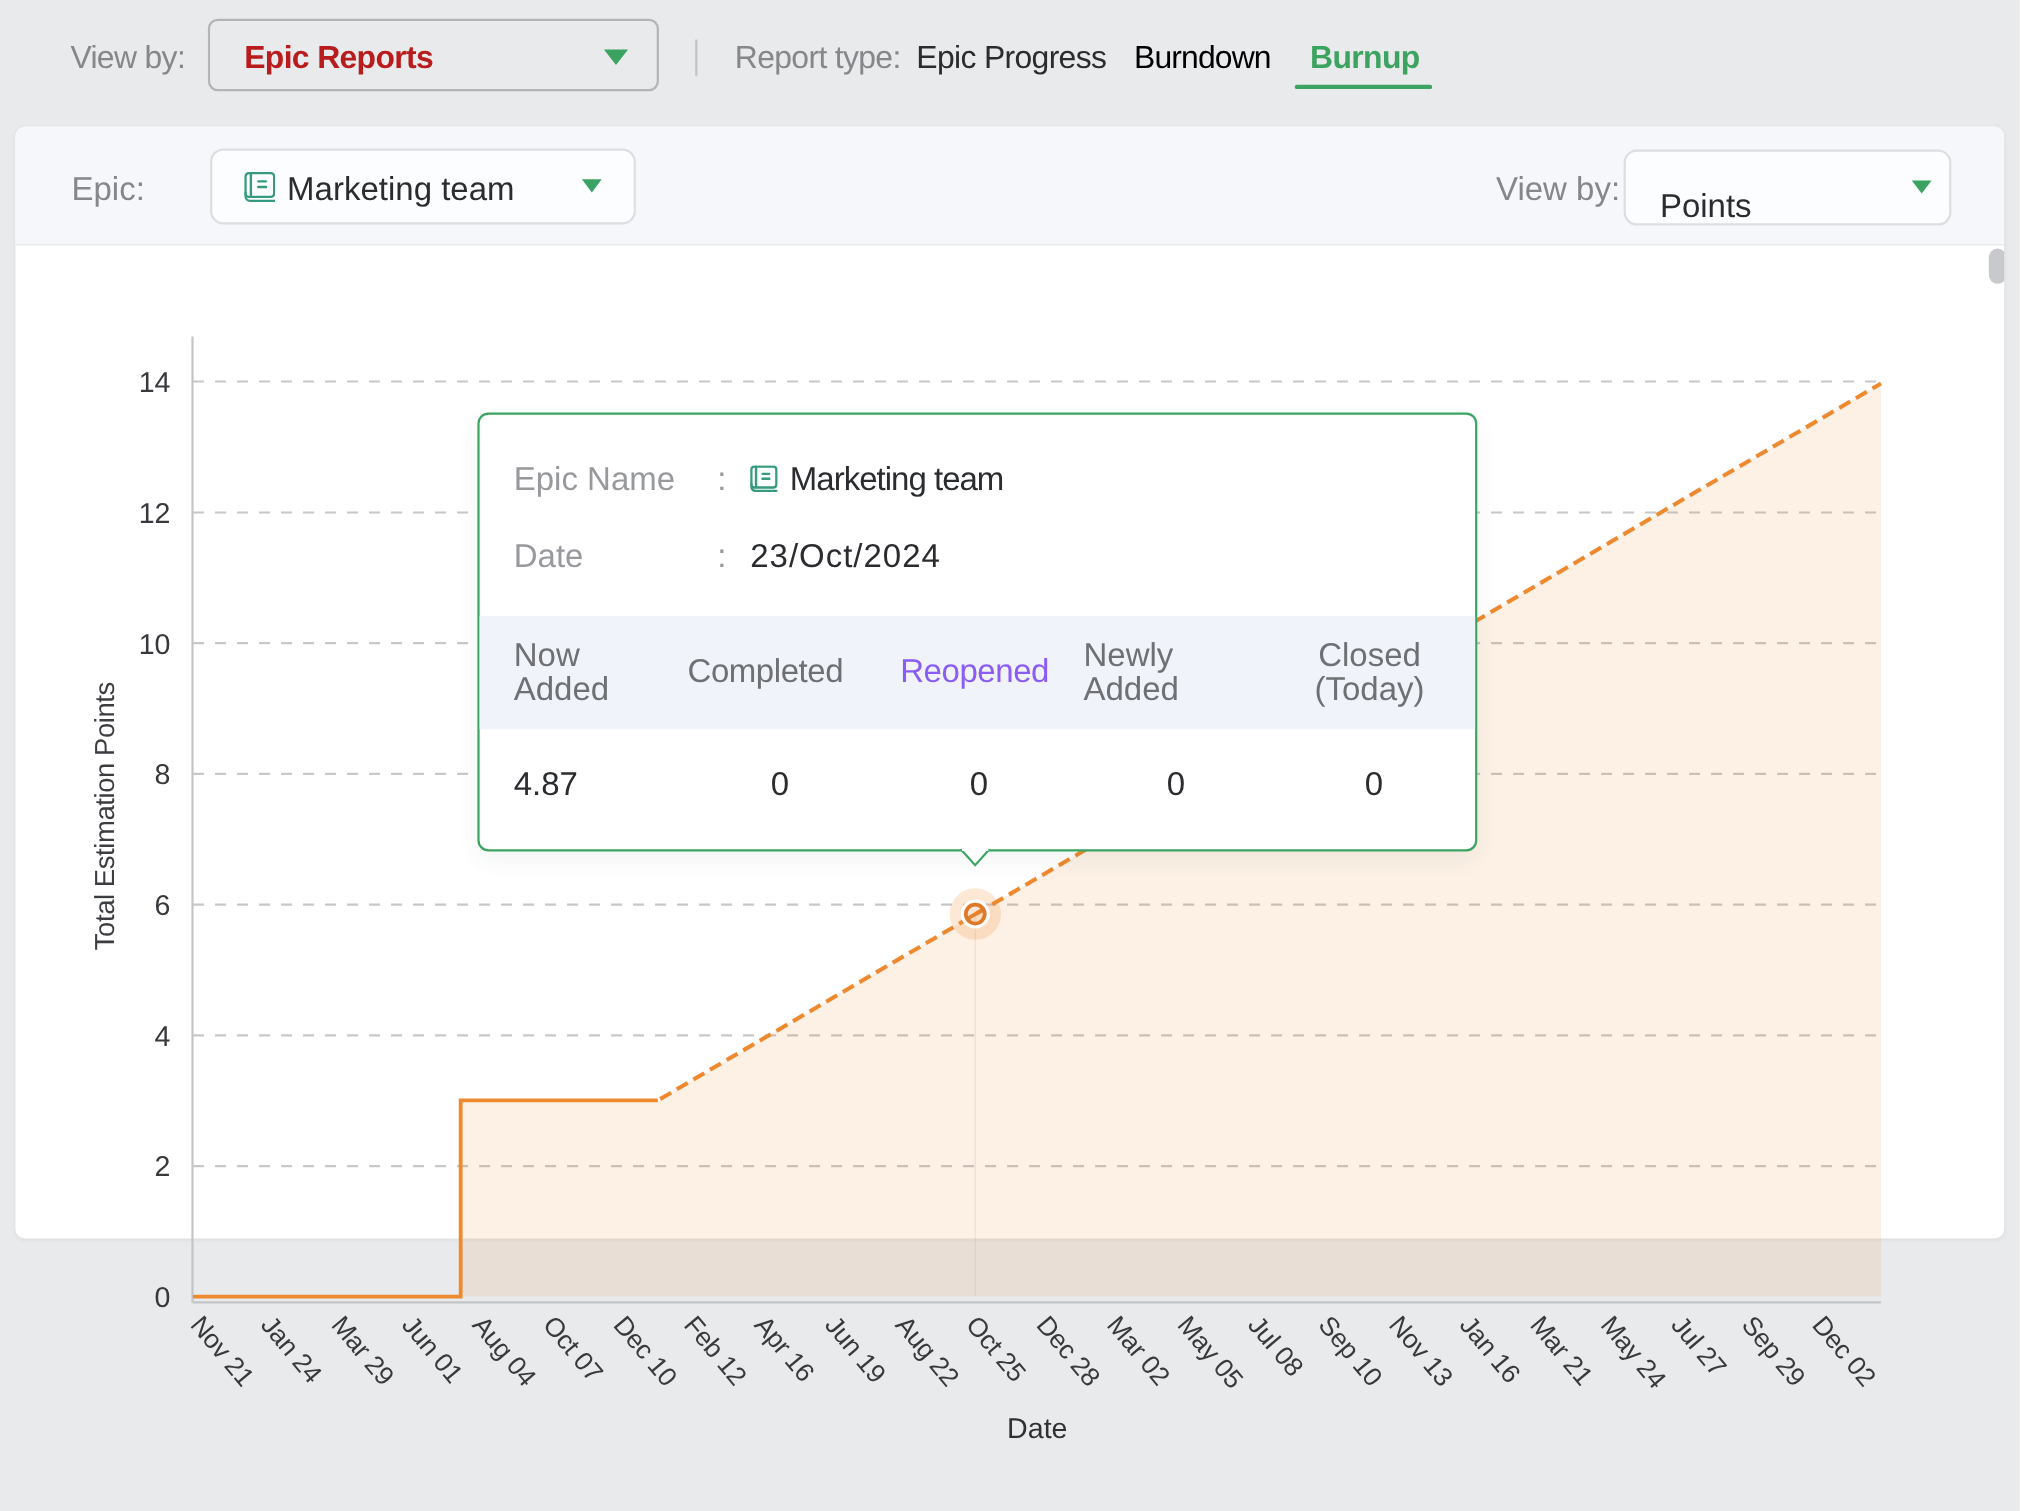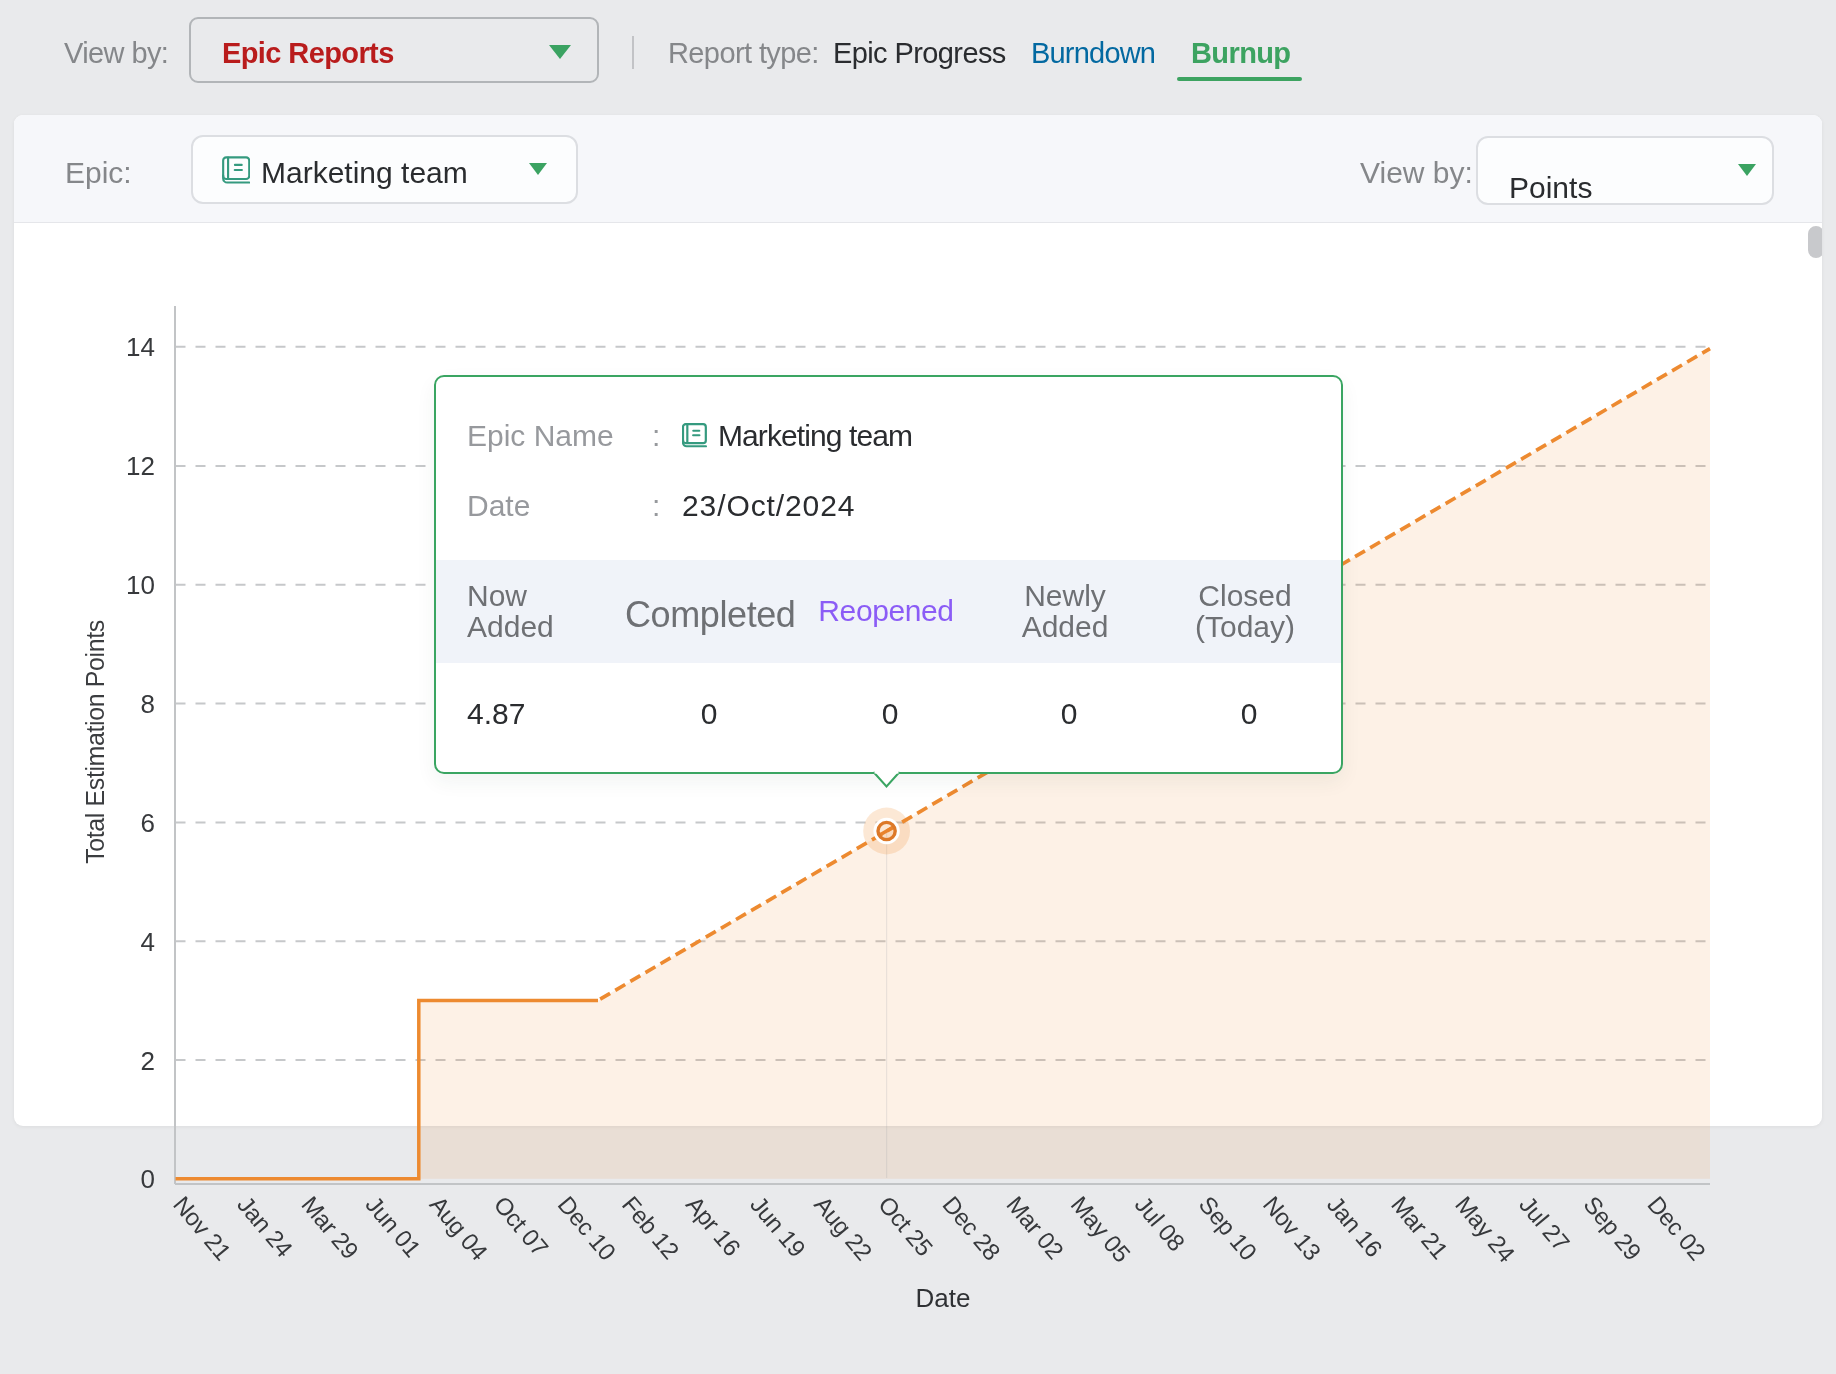--- a/index.html
+++ b/index.html
@@ -9,21 +9,21 @@
 </head>
 <body>
 
 <div class="abs" style="left:64px;top:37px;font-size:29px;letter-spacing:-0.6px;color:#85878a;">View by:</div>
 <div class="abs" style="left:189px;top:17px;width:410px;height:66px;border:2px solid #b2b5b8;border-radius:9px;box-sizing:border-box;"></div>
 <div class="abs" style="left:222px;top:37px;font-size:29px;letter-spacing:-0.6px;font-weight:700;color:#b91c1c;">Epic Reports</div>
 <div class="abs" style="left:549px;top:45px;width:0;height:0;border-left:11px solid transparent;border-right:11px solid transparent;border-top:14px solid #3ba362;"></div>
 <div class="abs" style="left:632px;top:36px;width:2px;height:33px;background:#c2c3c6;"></div>
 <div class="abs" style="left:668px;top:37px;font-size:29px;letter-spacing:-0.6px;color:#85878a;">Report type:</div>
 <div class="abs" style="left:833px;top:37px;font-size:29px;letter-spacing:-0.6px;color:#2a2c2f;">Epic Progress</div>
-<div class="abs" style="left:1031px;top:37px;font-size:29px;letter-spacing:-0.8px;color:#0369a1;text-align:center;">Burndown</div>
+<div class="abs" style="left:1031px;top:37px;font-size:29px;letter-spacing:-0.8px;color:#000000;text-align:center;">Burndown</div>
 <div class="abs" style="left:1191px;top:37px;font-size:29px;letter-spacing:-0.6px;font-weight:700;color:#3da361;">Burnup</div>
 <div class="abs" style="left:1177px;top:77px;width:125px;height:4px;background:#3da361;border-radius:2px;"></div>
 
 <div class="abs" style="left:14px;top:115px;width:1808px;height:1011px;background:#ffffff;border-radius:9px;box-shadow:0 1px 4px rgba(0,0,0,0.06);overflow:hidden;">
 
   <div class="abs" style="left:0;top:0;width:1808px;height:108px;background:#f6f7fa;border-bottom:1px solid #e5e6ea;box-sizing:border-box;"></div>
   <div class="abs" style="left:51px;top:41px;font-size:30px;color:#85878a;">Epic:</div>
 
   <div class="abs" style="left:177px;top:20px;width:387px;height:69px;background:#fcfdfe;border:2px solid #dcdee2;border-radius:12px;box-sizing:border-box;"></div>
   <svg class="abs" style="left:208px;top:41px;" width="28" height="28" viewBox="0 0 29 29" fill="none" stroke="#359a7f" stroke-width="2.2" stroke-linecap="round">
@@ -128,22 +128,22 @@
   <line x1="13.2" y1="14.5" x2="20.6" y2="14.5"></line>
   <path d="M1.2 20 L1.2 23.2 A4.3 4.3 0 0 0 5.5 27.5 L28.3 27.5"></path>
 </svg>
 <div class="abs" style="left:718px;top:419px;font-size:30px;letter-spacing:-0.9px;color:#2a2c2f;">Marketing team</div>
 <div class="abs" style="left:467px;top:489px;font-size:30px;color:#97999d;">Date</div>
 <div class="abs" style="left:652px;top:489px;font-size:30px;color:#97999d;">:</div>
 <div class="abs" style="left:682px;top:489px;font-size:30px;letter-spacing:0.9px;color:#2a2c2f;">23/Oct/2024</div>
 
 <div class="abs" style="left:436px;top:560px;width:905px;height:103px;background:#f0f3f9;"></div>
 <div class="abs" style="left:467px;top:580px;width:130px;font-size:30px;line-height:31px;color:#6e7074;">Now Added</div>
-<div class="abs" style="left:625px;top:594px;width:160px;font-size:36px;letter-spacing:-0.4px;color:#6e7074;text-align:center;">Completed</div>
+<div class="abs" style="left:625px;top:594px;width:160px;font-size:30px;letter-spacing:-0.4px;color:#6e7074;">Completed</div>
 <div class="abs" style="left:806px;top:594px;width:160px;font-size:30px;letter-spacing:-0.4px;color:#8b5cf6;text-align:center;">Reopened</div>
-<div class="abs" style="left:985px;top:580px;width:160px;font-size:30px;line-height:31px;color:#6e7074;text-align:center;">Newly Added</div>
+<div class="abs" style="left:985px;top:580px;width:160px;font-size:30px;line-height:31px;color:#6e7074;text-align:left;">Newly Added</div>
 <div class="abs" style="left:1165px;top:580px;width:160px;font-size:30px;line-height:31px;color:#6e7074;text-align:center;">Closed (Today)</div>
 
 <div class="abs" style="left:467px;top:697px;font-size:30px;color:#2a2c2f;">4.87</div>
 <div class="abs" style="left:629px;top:697px;width:160px;font-size:30px;color:#2a2c2f;text-align:center;">0</div>
 <div class="abs" style="left:810px;top:697px;width:160px;font-size:30px;color:#2a2c2f;text-align:center;">0</div>
 <div class="abs" style="left:989px;top:697px;width:160px;font-size:30px;color:#2a2c2f;text-align:center;">0</div>
 <div class="abs" style="left:1169px;top:697px;width:160px;font-size:30px;color:#2a2c2f;text-align:center;">0</div>
 
 </body></html>

